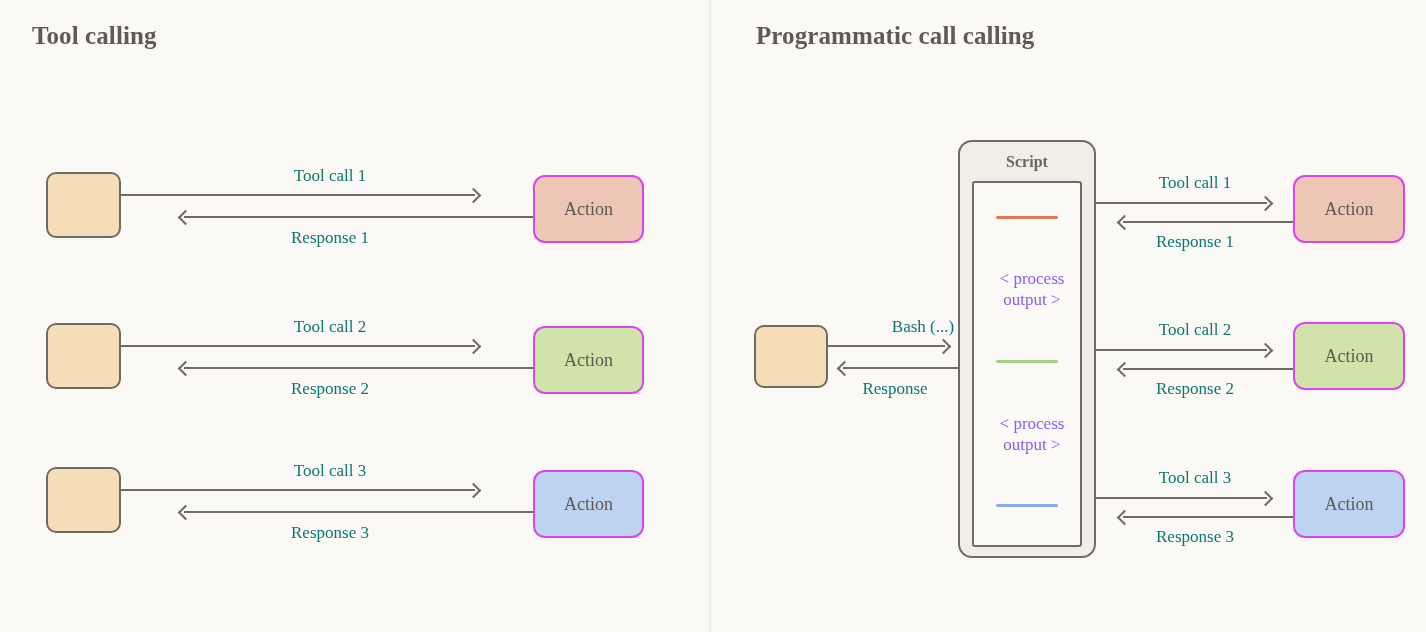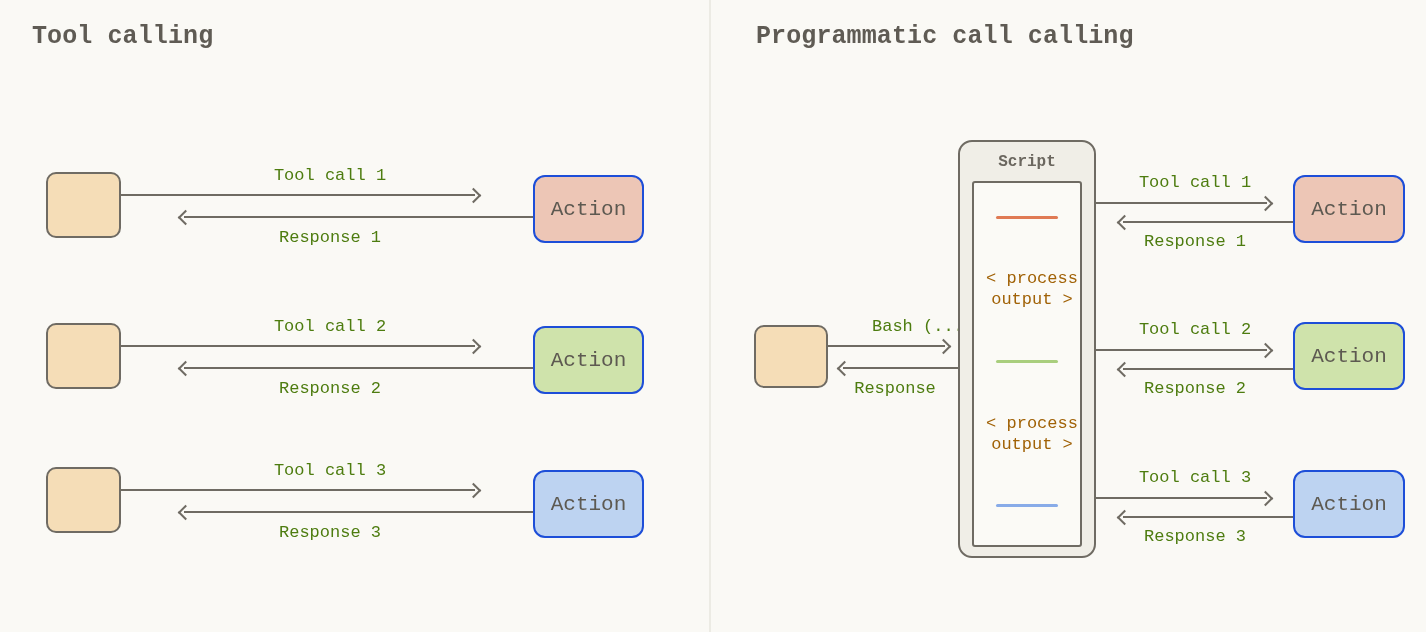--- a/index.html
+++ b/index.html
@@ -1,56 +1,56 @@
 <!DOCTYPE html>
 <html><head>
 <meta charset="utf-8">
 <style>
   * { margin:0; padding:0; box-sizing:border-box; }
   html,body { background:#faf9f5; }
   .canvas {
     position:relative; width:1426px; height:632px; overflow:hidden;
     background:#faf9f5;
-    font-family:Liberation Mono, monospace;
+    font-family:Liberation Serif, serif;
     color:#56534c;
     -webkit-font-smoothing:antialiased;
   }
   .panel-title {
     position:absolute; top:22px;
     font-size:25px; font-weight:700; color:#5f5b54; letter-spacing:0.1px;
   }
   .divider { position:absolute; top:0; width:2px; height:632px; background:#ecebe4; }
 
   .row { position:absolute; left:0; width:1426px; height:110px; }
 
   .agent-box {
     position:absolute; border:2px solid #6f6b63; border-radius:10px;
   }
   .action-box {
-    position:absolute; border:2px solid #1d4ed8; border-radius:12px;
+    position:absolute; border:2px solid #d946ef; border-radius:12px;
     display:flex; align-items:center; justify-content:center;
-    font-size:21px; font-weight:500; color:#5d5951;
+    font-size:18px; font-weight:500; color:#5d5951;
   }
 
   .arrow { position:absolute; height:2px; background:#6f6b63; }
   .arrow .head { position:absolute; width:11px; height:11px; }
   .arrow.dir-right .head {
     right:-4px; top:-4.5px;
     border-top:2px solid #6f6b63; border-right:2px solid #6f6b63;
     transform:rotate(45deg);
   }
   .arrow.dir-left .head {
     left:-4px; top:-4.5px;
     border-left:2px solid #6f6b63; border-bottom:2px solid #6f6b63;
     transform:rotate(45deg);
   }
 
   .lbl {
     position:absolute; height:20px; line-height:20px; text-align:center;
-    font-size:17px; font-weight:500; color:#4d7c0f;
+    font-size:17px; font-weight:500; color:#0f766e;
   }
 
   
   .l-agent  { left:46px;  top:22px; width:75px;  height:66px; }
   .l-fwd    { left:121px; top:44px; width:354px; }
   .l-ret    { left:184px; top:66px; width:353px; }
   .l-toplbl { left:140px; top:16px; width:380px; }
   .l-botlbl { left:140px; top:78px; width:380px; }
   .l-action { left:533px; top:25px; width:111px; height:68px; }
 
@@ -82,21 +82,21 @@
     background:#fbfaf6; border:2px solid #6f6b63; border-radius:3px;
   }
   .step-line {
     position:absolute; left:22px; width:62px; height:3px; border-radius:2px;
   }
   .step-line.s1 { top:33px; }
   .step-line.s2 { top:177px; }
   .step-line.s3 { top:321px; }
   .proc-out {
     position:absolute; left:0; width:116px; text-align:center;
-    font-size:17px; line-height:21px; font-weight:500; color:#a16207;
+    font-size:17px; line-height:21px; font-weight:500; color:#8b5cf6;
   }
   .proc-out.p1 { top:85px; }
   .proc-out.p2 { top:230px; }
   .proc-out .wrapbox { display:inline-block; width:92px; }
 </style>
 </head>
 <body>
 
 <div class="canvas">
 

